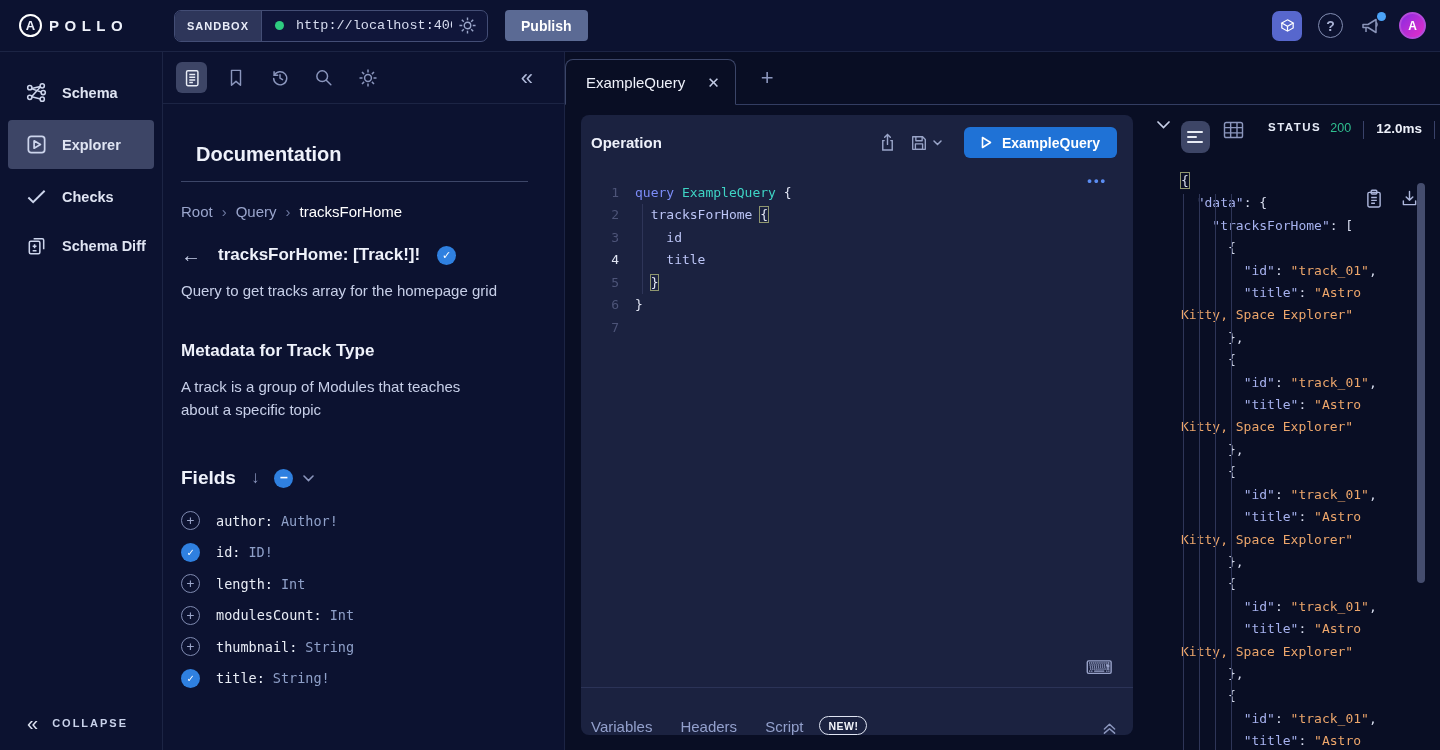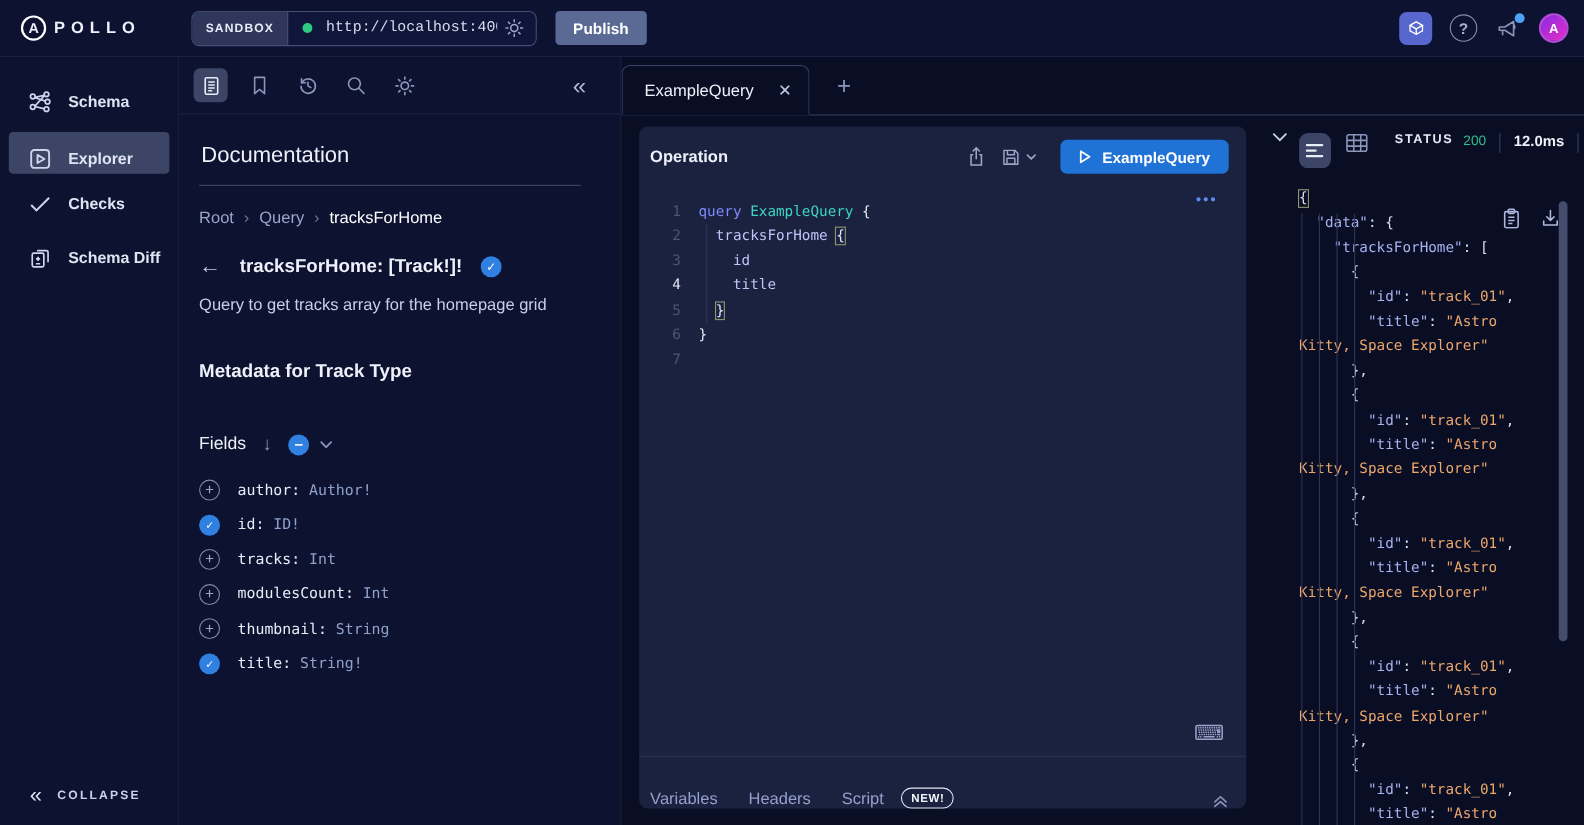--- a/index.html
+++ b/index.html
@@ -31,47 +31,47 @@
   .megaphone-btn{position:relative;background:none;border:none;display:flex;color:#8a94b8;padding:0}
   .notif-dot{position:absolute;top:-3px;right:-3px;width:9px;height:9px;border-radius:50%;background:#4ba3f7}
   .avatar{width:27px;height:27px;border-radius:50%;background:linear-gradient(135deg,#8a2be2,#e62ec7);border:2px solid #b44bdb;display:flex;align-items:center;justify-content:center;font-size:12px;font-weight:bold;color:#fff;cursor:pointer}
 
   
   .app{display:flex;height:698px}
 
   
   .sidebar{width:163px;background:#0c1230;border-right:1px solid #1c2444;display:flex;flex-direction:column;padding-top:16px;flex:none}
   .nav-item{display:flex;align-items:center;gap:14px;padding:10px 0 10px 17px;margin:3px 8px;color:#dfe4f2;font-size:14.5px;font-weight:bold;border-radius:4px;background:none;border:none;font-family:inherit;text-align:left}
-  .nav-item.selected{background:var(--selected-bg);padding-top:13px;padding-bottom:2px}
+  .nav-item.selected{background:var(--selected-bg);padding-top:13px;padding-bottom:13px}
   .nav-icon{width:23px;display:flex;justify-content:center;color:#cdd5ec;flex:none}
   .sidebar-collapse{margin-top:auto;margin-bottom:18px;display:flex;align-items:center;gap:12px;padding-left:27px;color:#c9d2ea;font-size:11px;font-weight:bold;letter-spacing:2px;background:none;border:none;font-family:inherit}
   .collapse-chevrons{font-size:20px;line-height:.8;color:#dfe4f2;font-weight:normal}
 
   
   .docpanel{width:402px;background:#0c1230;border-right:1px solid #1c2444;display:flex;flex-direction:column;flex:none}
   .doc-iconbar{height:52px;border-bottom:1px solid #1c2444;display:flex;align-items:center;padding:0 13px;flex:none}
   .doc-icon-btn{width:31px;height:31px;border-radius:6px;display:flex;align-items:center;justify-content:center;color:#8b96bd;background:none;border:none;margin-right:13px;padding:0}
   .doc-icon-btn.selected{background:var(--selected-bg);color:#e8ecf5}
   .doc-collapse{margin-left:auto;margin-right:18px;background:none;border:none;color:#aeb8d8;font-size:22px;line-height:.8;padding:0}
   .doc-content{padding:24px 36px 0 18px;overflow:hidden}
-  .doc-title{font-size:20px;font-weight:normal;margin:2px}
+  .doc-title{font-size:20px;font-weight:bold;margin:15px}
   .doc-rule{border:none;border-top:1px solid #3d4668;margin:15px 0 0}
   .breadcrumb{margin-top:21px;font-size:15px;display:flex;gap:9px;color:#9aa5cc;align-items:center}
   .bc-item{cursor:pointer}
   .bc-last{color:#fff}
   .bc-sep{color:#6d78a0}
   .sig-row{margin-top:25px;display:flex;align-items:center;gap:17px}
   .back-arrow{color:#c7cfe8;font-size:20px;background:none;border:none;padding:0;line-height:1}
   .sig-title{font-size:17px;font-weight:bold}
   .check-badge{width:19px;height:19px;border-radius:50%;background:#2f80e0;color:#fff;font-size:11px;display:flex;align-items:center;justify-content:center;flex:none}
   .sig-desc{margin-top:17px;font-size:15px;color:#c7cfe8}
   .meta-heading{margin-top:42px;font-size:17px;font-weight:bold}
   .meta-desc{margin-top:14px;font-size:15px;color:#c7cfe8;line-height:23px;max-width:320px}
   .fields-header{margin-top:46px;display:flex;align-items:center;gap:15px}
-  .fields-title{font-size:16px;font-weight:normal}
+  .fields-title{font-size:19px;font-weight:bold}
   .sort-icon{color:#8b96bd;font-size:17px;background:none;border:none;padding:0}
   .minus-badge{width:19px;height:19px;border-radius:50%;background:#2f80e0;color:#fff;display:flex;align-items:center;justify-content:center;font-size:14px;font-weight:bold;border:none;padding:0 0 2px}
   .fields-chevron{color:#8b96bd;background:none;border:none;padding:0;margin-left:-5px}
   .fields-list{margin-top:16px}
   .field-row{display:flex;align-items:center;gap:16px;height:31.5px;font-family:"DejaVu Sans Mono",monospace;font-size:13.5px;cursor:pointer}
   .fcheck{width:19px;height:19px;border-radius:50%;display:flex;align-items:center;justify-content:center;flex:none}
   .fcheck.unsel{border:1.5px solid #7f8ab0;color:#9aa5c9;font-size:13px}
   .fcheck.sel{background:#2f80e0;color:#fff;font-size:11px}
   .fname{color:#e8ecf5}
   .ftype{color:#8fa0c9;margin-left:4px}
@@ -287,20 +287,21 @@
           <span class="bc-sep">›</span>
           <span class="bc-item bc-last">tracksForHome</span>
         </div>
       <div class="sig-row">
         <button class="back-arrow"><span>←</span></button>
         <span class="sig-title">tracksForHome: [Track!]!</span>
         <span class="check-badge">✓</span>
       </div>
       <div class="sig-desc">Query to get tracks array for the homepage grid</div>
       <div class="meta-heading">Metadata for Track Type</div>
+      <div class="meta-desc">A track is a group of Modules that teaches about a specific topic</div>
       <div class="fields-header">
         <span class="fields-title">Fields</span>
         <button class="sort-icon">↓</button>
         <button class="minus-badge">
             <span>–</span>
           </button>
         <button class="fields-chevron">
           <span>
             <svg width="11" height="7" viewBox="0 0 11 7" fill="none" stroke="currentColor" stroke-width="1.6" stroke-linecap="round">
                 <path d="M1 1l4.5 4.5L10 1"></path>
@@ -314,21 +315,21 @@
             <span class="fname">author:</span>
             <span class="ftype" style="margin-left: -8px;">Author!</span>
           </div>
           <div class="field-row">
             <span class="fcheck sel">✓</span>
             <span class="fname">id:</span>
             <span class="ftype" style="margin-left: -8px;">ID!</span>
           </div>
           <div class="field-row">
             <span class="fcheck unsel">+</span>
-            <span class="fname">tracks:</span>
+            <span class="fname">length:</span>
             <span class="ftype" style="margin-left: -8px;">Int</span>
           </div>
           <div class="field-row">
             <span class="fcheck unsel">+</span>
             <span class="fname">modulesCount:</span>
             <span class="ftype" style="margin-left: -8px;">Int</span>
           </div>
           <div class="field-row">
             <span class="fcheck unsel">+</span>
             <span class="fname">thumbnail:</span>

